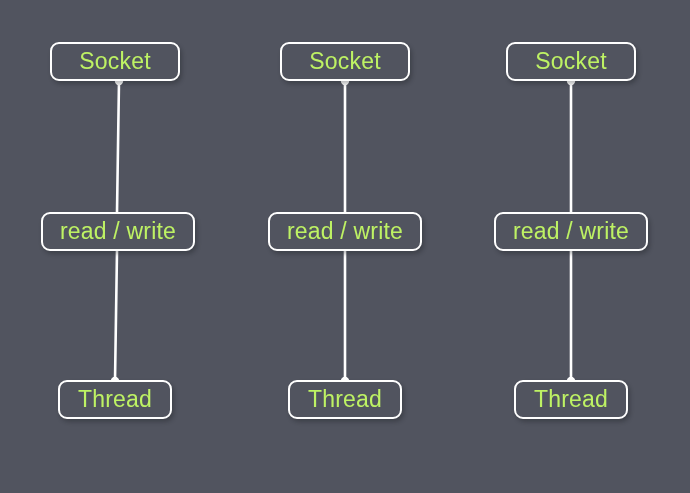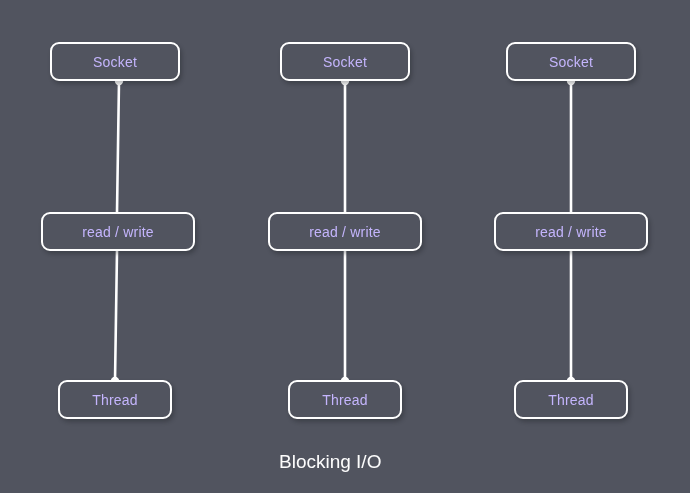--- a/index.html
+++ b/index.html
@@ -28,25 +28,25 @@
     height: 493px;
     z-index: 1;
   }
   .node {
     position: absolute;
     z-index: 2;
     box-sizing: border-box;
     border: 2px solid #ffffff;
     border-radius: 9px;
     background: #51545f;
-    color: #c4b5fd;
+    color: #bef264;
     display: flex;
     align-items: center;
     justify-content: center;
-    font-size: 14px;
+    font-size: 23px;
     line-height: 1;
     letter-spacing: 0.2px;
     white-space: nowrap;
     box-shadow: 2px 3px 4px rgba(20, 22, 28, 0.30);
   }
   .caption {
     position: absolute;
     z-index: 3;
     color: #fdfdfd;
     font-size: 19px;
@@ -88,14 +88,13 @@
       <div class="node" style="left: 50px; top: 42px; width: 130px; height: 39px;">Socket</div>
       <div class="node" style="left: 41px; top: 212px; width: 154px; height: 39px;">read / write</div>
       <div class="node" style="left: 58px; top: 380px; width: 114px; height: 39px;">Thread</div>
       <div class="node" style="left: 280px; top: 42px; width: 130px; height: 39px;">Socket</div>
       <div class="node" style="left: 268px; top: 212px; width: 154px; height: 39px;">read / write</div>
       <div class="node" style="left: 288px; top: 380px; width: 114px; height: 39px;">Thread</div>
       <div class="node" style="left: 506px; top: 42px; width: 130px; height: 39px;">Socket</div>
       <div class="node" style="left: 494px; top: 212px; width: 154px; height: 39px;">read / write</div>
       <div class="node" style="left: 514px; top: 380px; width: 114px; height: 39px;">Thread</div>
     </div>
-  <div class="caption" style="left: 279px; top: 452px;">Blocking I/O</div>
 </div>
 
 </body></html>

